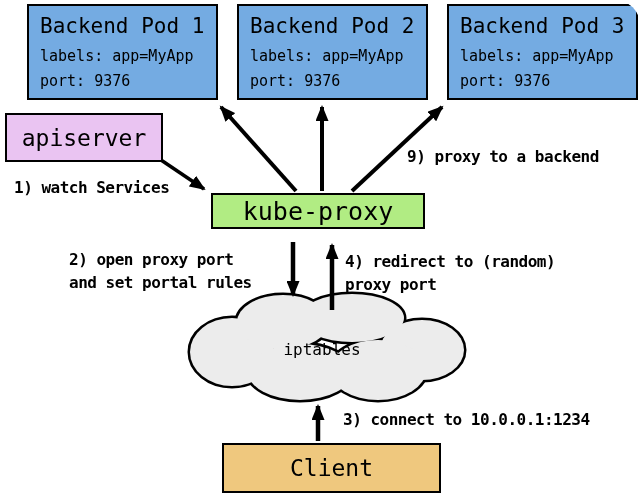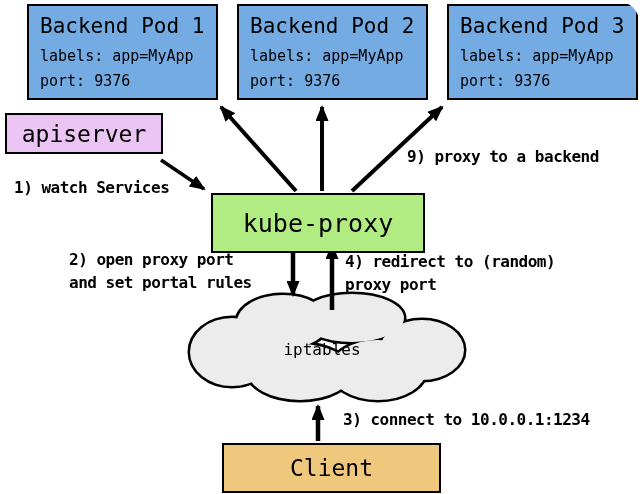--- a/index.html
+++ b/index.html
@@ -13,23 +13,23 @@
   .box { position:absolute; border:2.5px solid #000; z-index:2; }
 
   .pod { top:4px; width:191px; height:96px; padding:5px 0 0 11px; }
   .pod-1 { left:27px; }
   .pod-2 { left:237px; }
   .pod-3 { left:447px; }
   .pod-title { font-size:21px; line-height:30px; white-space:nowrap; }
   .pod-meta  { font-size:15px; line-height:25px; white-space:nowrap; }
   .pod-meta.first { margin-top:3px; }
 
-  .apiserver { left:5px; top:113px; width:158px; height:41px;
+  .apiserver { left:5px; top:113px; width:158px; height:49px;
     display:flex; align-items:center; justify-content:center; font-size:23px; }
-  .kubeproxy { left:211px; top:193px; width:214px; height:60px;
+  .kubeproxy { left:211px; top:193px; width:214px; height:36px;
     display:flex; align-items:center; justify-content:center; font-size:25px; }
   .client { left:222px; top:443px; width:219px; height:50px;
     display:flex; align-items:center; justify-content:center; font-size:23px; }
 
   .step { position:absolute; z-index:3; font-weight:bold; font-size:16px;
     line-height:23px; letter-spacing:-0.5px; white-space:nowrap; }
   .step1 { left:14px;  top:176px; }
   .step2 { left:69px;  top:248px; }
   .step3 { left:327px; top:408px;margin-left:16px; }
   .step4 { left:345px; top:250px; }

